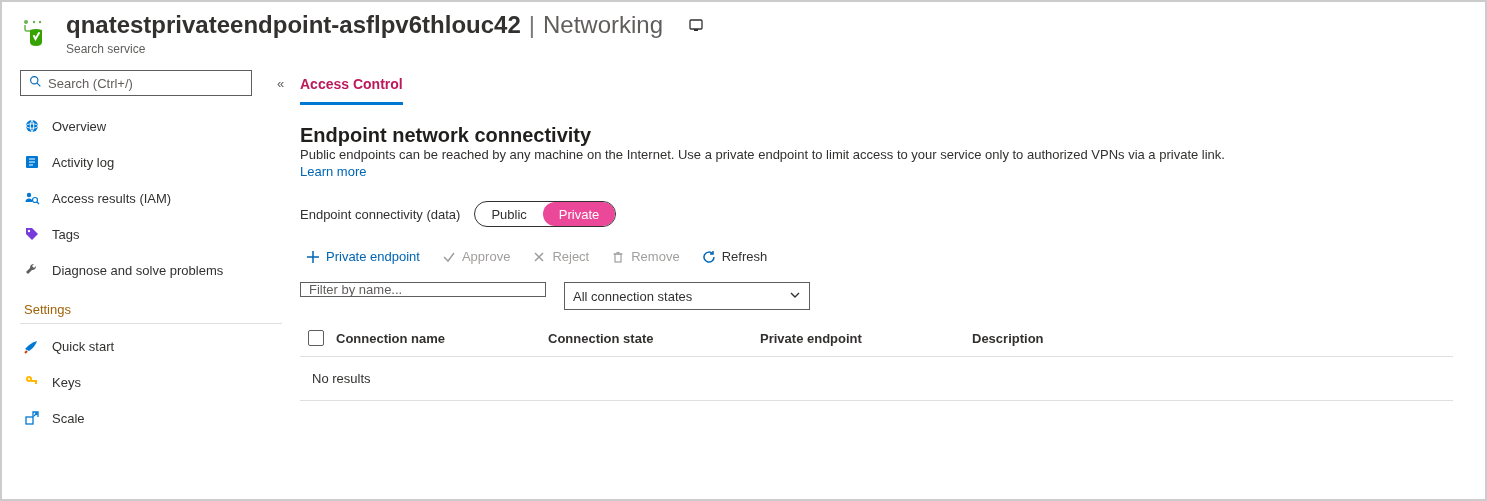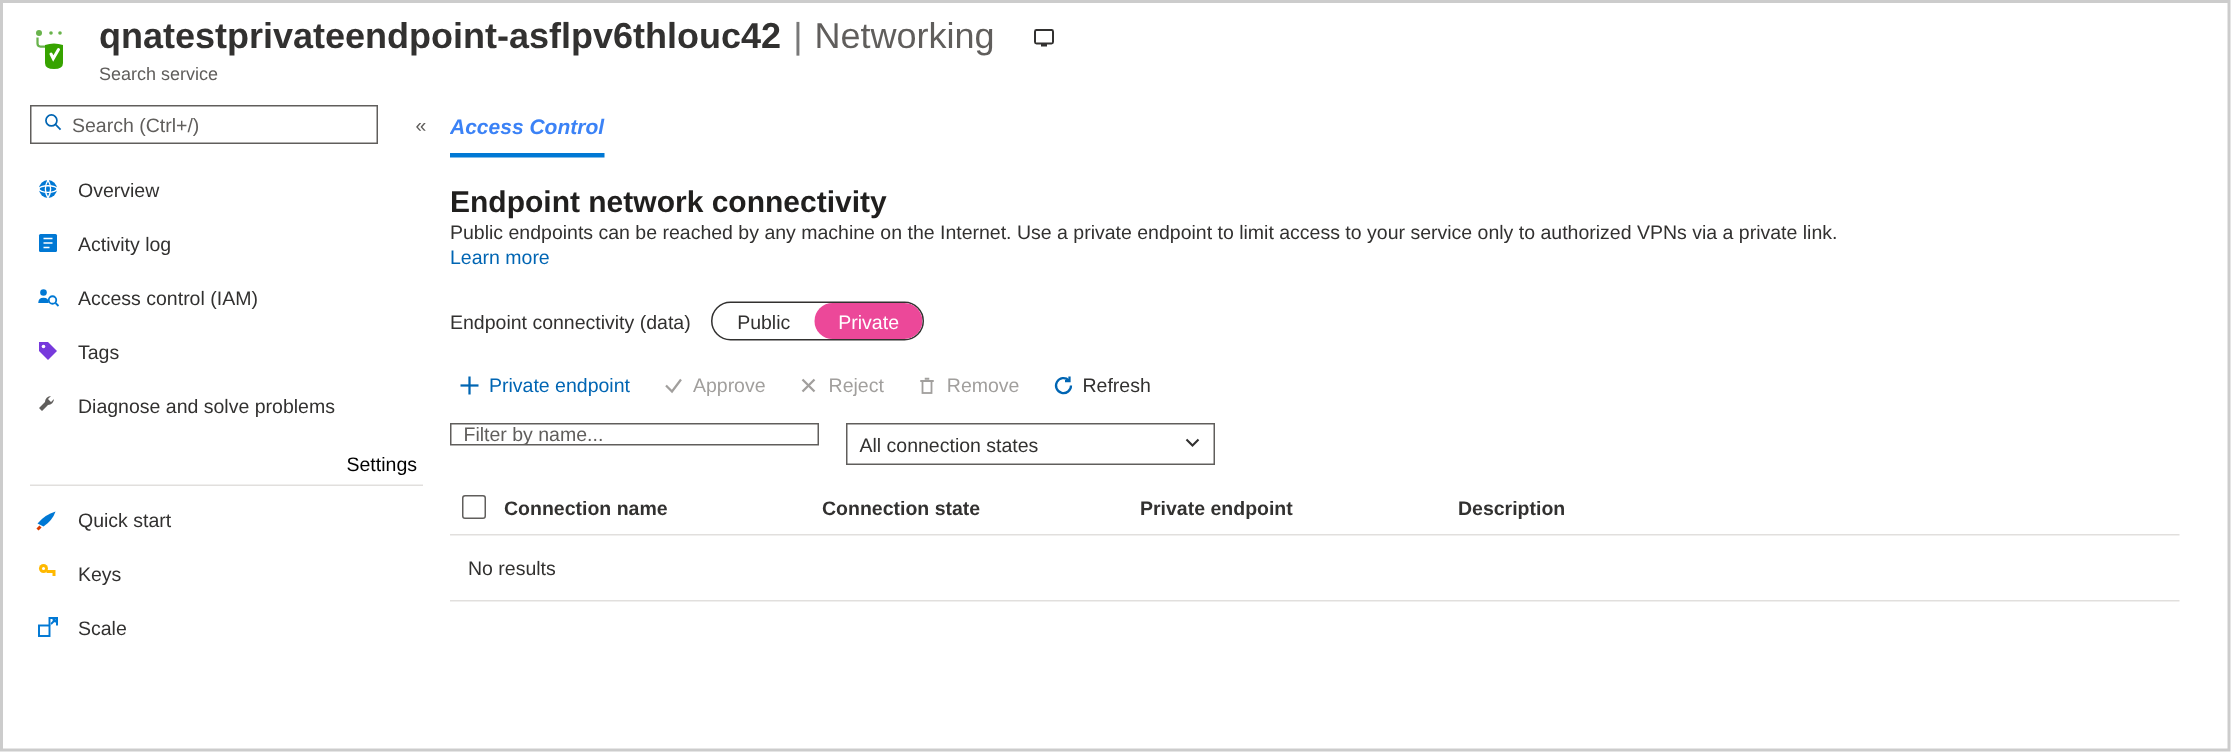--- a/index.html
+++ b/index.html
@@ -78,37 +78,35 @@
   .search-box input::placeholder { color: #605e5c; }
   .collapse-chevrons { color: #605e5c; font-size: 13px; letter-spacing:-5px;}
   .nav-list { margin-top: 12px; }
   .nav-item {
     display: flex; align-items: center; gap: 12px;
     height: 36px; padding: 0 4px;
     cursor: pointer;
   }
   .nav-item .ic { width: 16px; height: 16px; display:flex;align-items:center;justify-content:center;flex-shrink:0; }
   .nav-section-label {
-    font-size: 13px; color: #000000; margin-top: 14px; padding: 0 4px 6px;
+    font-size: 13px; color: #a16207; margin-top: 14px; padding: 0 4px 6px;
     border-bottom: 1px solid #e1dfdd;
-    text-align: right;
   }
 
   
   .main { flex: 1; padding: 2px 14px 0 0; overflow:hidden;}
   .tabs {
     display: flex; gap: 24px;
     border-bottom: 1px solid transparent;
     margin-bottom: 18px;
   }
   .tab {
     font-size: 14px; padding: 4px 0 10px 0;
-    font-weight: 600; color: #3b82f6;
+    font-weight: 600; color: #be185d;
     border-bottom: 3px solid #0078d4;
-    font-style: italic;
   }
   .section-h2 { font-size: 20px; font-weight: 700; margin-bottom: 0; color:#201f1e;}
   .section-desc { font-size: 13px; color: #323130; }
   .learn-more { color: #0065b3; text-decoration: none; display:inline-block; margin-top: 2px;}
   .toggle-row { display:flex; align-items:center; gap: 14px; margin-top: 22px;}
   .toggle-label { font-size: 13px; }
   .seg-ctrl {
     display:flex; align-items:center;
     border: 1px solid #323130; border-radius: 14px; height: 26px; overflow:hidden;
   }
@@ -214,21 +212,21 @@
       </div>
       <div class="nav-item">
         <span class="ic">
             <svg width="16" height="16" viewBox="0 0 16 16">
               <circle cx="5" cy="5" r="2.2" fill="#0078d4"></circle>
               <path d="M1.5 12 Q1.5 8.5 5 8.5 Q8.5 8.5 8.5 12 Z" fill="#0078d4"></path>
               <circle cx="11" cy="10" r="2.5" fill="none" stroke="#0078d4" stroke-width="1.2"></circle>
               <line x1="13" y1="12" x2="15" y2="14" stroke="#0078d4" stroke-width="1.2"></line>
             </svg>
           </span>
-        <span>Access control (IAM)</span>
+        <span>Access results (IAM)</span>
       </div>
       <div class="nav-item">
         <span class="ic">
             <svg width="16" height="16" viewBox="0 0 16 16">
               <path d="M2 2 L8 2 L14 8 L8 14 L2 8 Z" fill="#773adc"></path>
               <circle cx="5" cy="5" r="1.2" fill="#fff"></circle>
             </svg>
           </span>
         <span>Tags</span>
       </div>

